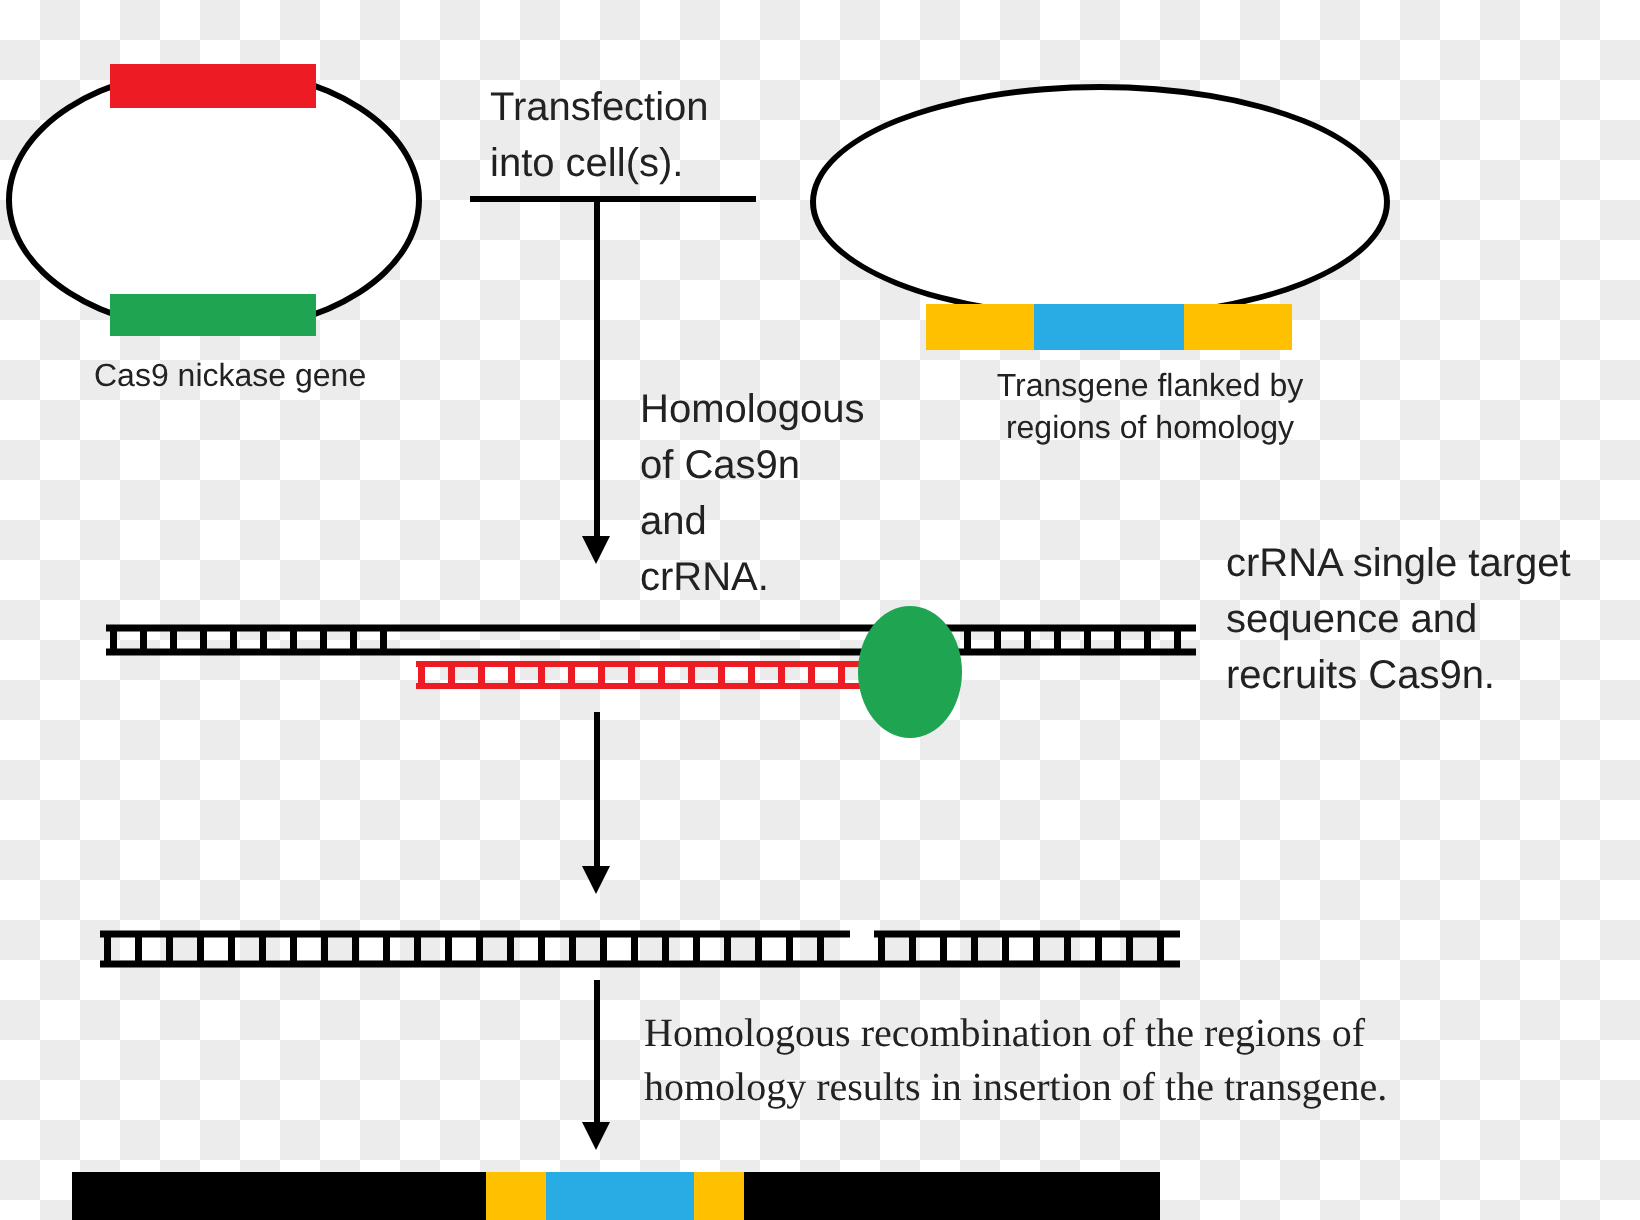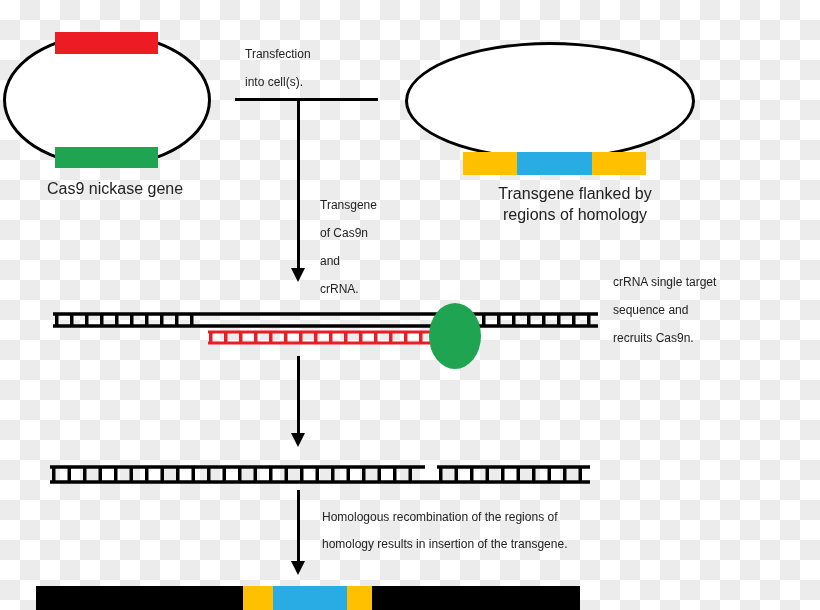--- a/index.html
+++ b/index.html
@@ -3,21 +3,21 @@
 <meta charset="utf-8">
 <style>
   html,body{margin:0;padding:0;}
   .canvas{
     position:relative;width:820px;height:610px;overflow:hidden;
     font-family:"Liberation Sans",sans-serif;color:#1a1a1a;
     background:repeating-conic-gradient(#ececec 0% 25%, #ffffff 0% 50%) 0 0 / 40px 40px;
   }
   .abs{position:absolute;}
   .txt{position:absolute;white-space:pre-line;color:#222;}
-  .t20{font-size:12px;line-height:28px;}
+  .t20{font-size:20px;line-height:28px;}
   .t16{font-size:16px;line-height:21px;}
   .center{text-align:center;}
   .plasmid{
     position:absolute;border:3px solid #000;border-radius:50%;background:#fff;
     box-sizing:border-box;
   }
   .generect{position:absolute;}
   .hline{position:absolute;background:#000;}
   .vline{position:absolute;background:#000;}
   .arrowhead{
@@ -46,21 +46,21 @@
 
   <div class="plasmid" style="left:405px;top:42px;width:290px;height:118px;"></div>
   <div class="barrow" style="left:463px;top:152px;height:23px;">
     <div style="width: 54px; background-color: rgb(255, 192, 0);"></div>
     <div style="width: 75px; background-color: rgb(41, 171, 227);"></div>
     <div style="width: 54px; background-color: rgb(255, 192, 0);"></div>
   </div>
   <div class="txt t16 center" style="left:455px;top:183px;width:240px;">Transgene flanked by
 regions of homology</div>
 
-  <div class="txt t20" style="left:320px;top:191px;">Transgene
+  <div class="txt t20" style="left:320px;top:191px;">Homologous
 of Cas9n
 and
 crRNA.</div>
 
   <svg class="abs" style="left:40px;top:298px;" width="580" height="74" viewBox="40 298 580 74">
     <line x1="53" y1="314" x2="598" y2="314" stroke-width="3.5" stroke="#000000"></line>
     <line x1="53" y1="326" x2="598" y2="326" stroke-width="3.5" stroke="#000000"></line>
     <line x1="55" y1="320" x2="199" y2="320" stroke-width="12" stroke-dasharray="3.5 11.5" stroke="#000000"></line>
     <line x1="482" y1="320" x2="596" y2="320" stroke-width="12" stroke-dasharray="3.5 11.5" stroke="#000000"></line>
     <line x1="208" y1="332" x2="448" y2="332" stroke-width="3" stroke="#ED1C24"></line>
@@ -79,21 +79,21 @@
   <svg class="abs" style="left:40px;top:460px;" width="560" height="30" viewBox="40 460 560 30">
     <line x1="50" y1="467" x2="425" y2="467" stroke-width="3.5" stroke="#000000"></line>
     <line x1="437" y1="467" x2="590" y2="467" stroke-width="3.5" stroke="#000000"></line>
     <line x1="50" y1="482" x2="590" y2="482" stroke-width="3.5" stroke="#000000"></line>
     <line x1="52" y1="474.5" x2="424" y2="474.5" stroke-width="13" stroke-dasharray="3.5 12" stroke="#000000"></line>
     <line x1="439" y1="474.5" x2="589" y2="474.5" stroke-width="13" stroke-dasharray="3.5 12" stroke="#000000"></line>
   </svg>
 
   <div class="vline" style="left:297px;top:490px;width:3px;height:72px;"></div>
   <div class="arrowhead" style="left:291px;top:561px;"></div>
-  <div class="txt t20" style="left:322px;top:504px;line-height:27px;">Homologous recombination of the regions of
+  <div class="txt t20" style="left:322px;top:504px;line-height:27px;font-family:Liberation Serif, serif;">Homologous recombination of the regions of
 homology results in insertion of the transgene.</div>
 
   <div class="barrow" style="left:36px;top:586px;height:24px;">
     <div style="width: 207px; background-color: rgb(0, 0, 0);"></div>
     <div style="width: 30px; background-color: rgb(255, 192, 0);"></div>
     <div style="width: 74px; background-color: rgb(41, 171, 227);"></div>
     <div style="width: 25px; background-color: rgb(255, 192, 0);"></div>
     <div style="width: 208px; background-color: rgb(0, 0, 0);"></div>
   </div>
 

